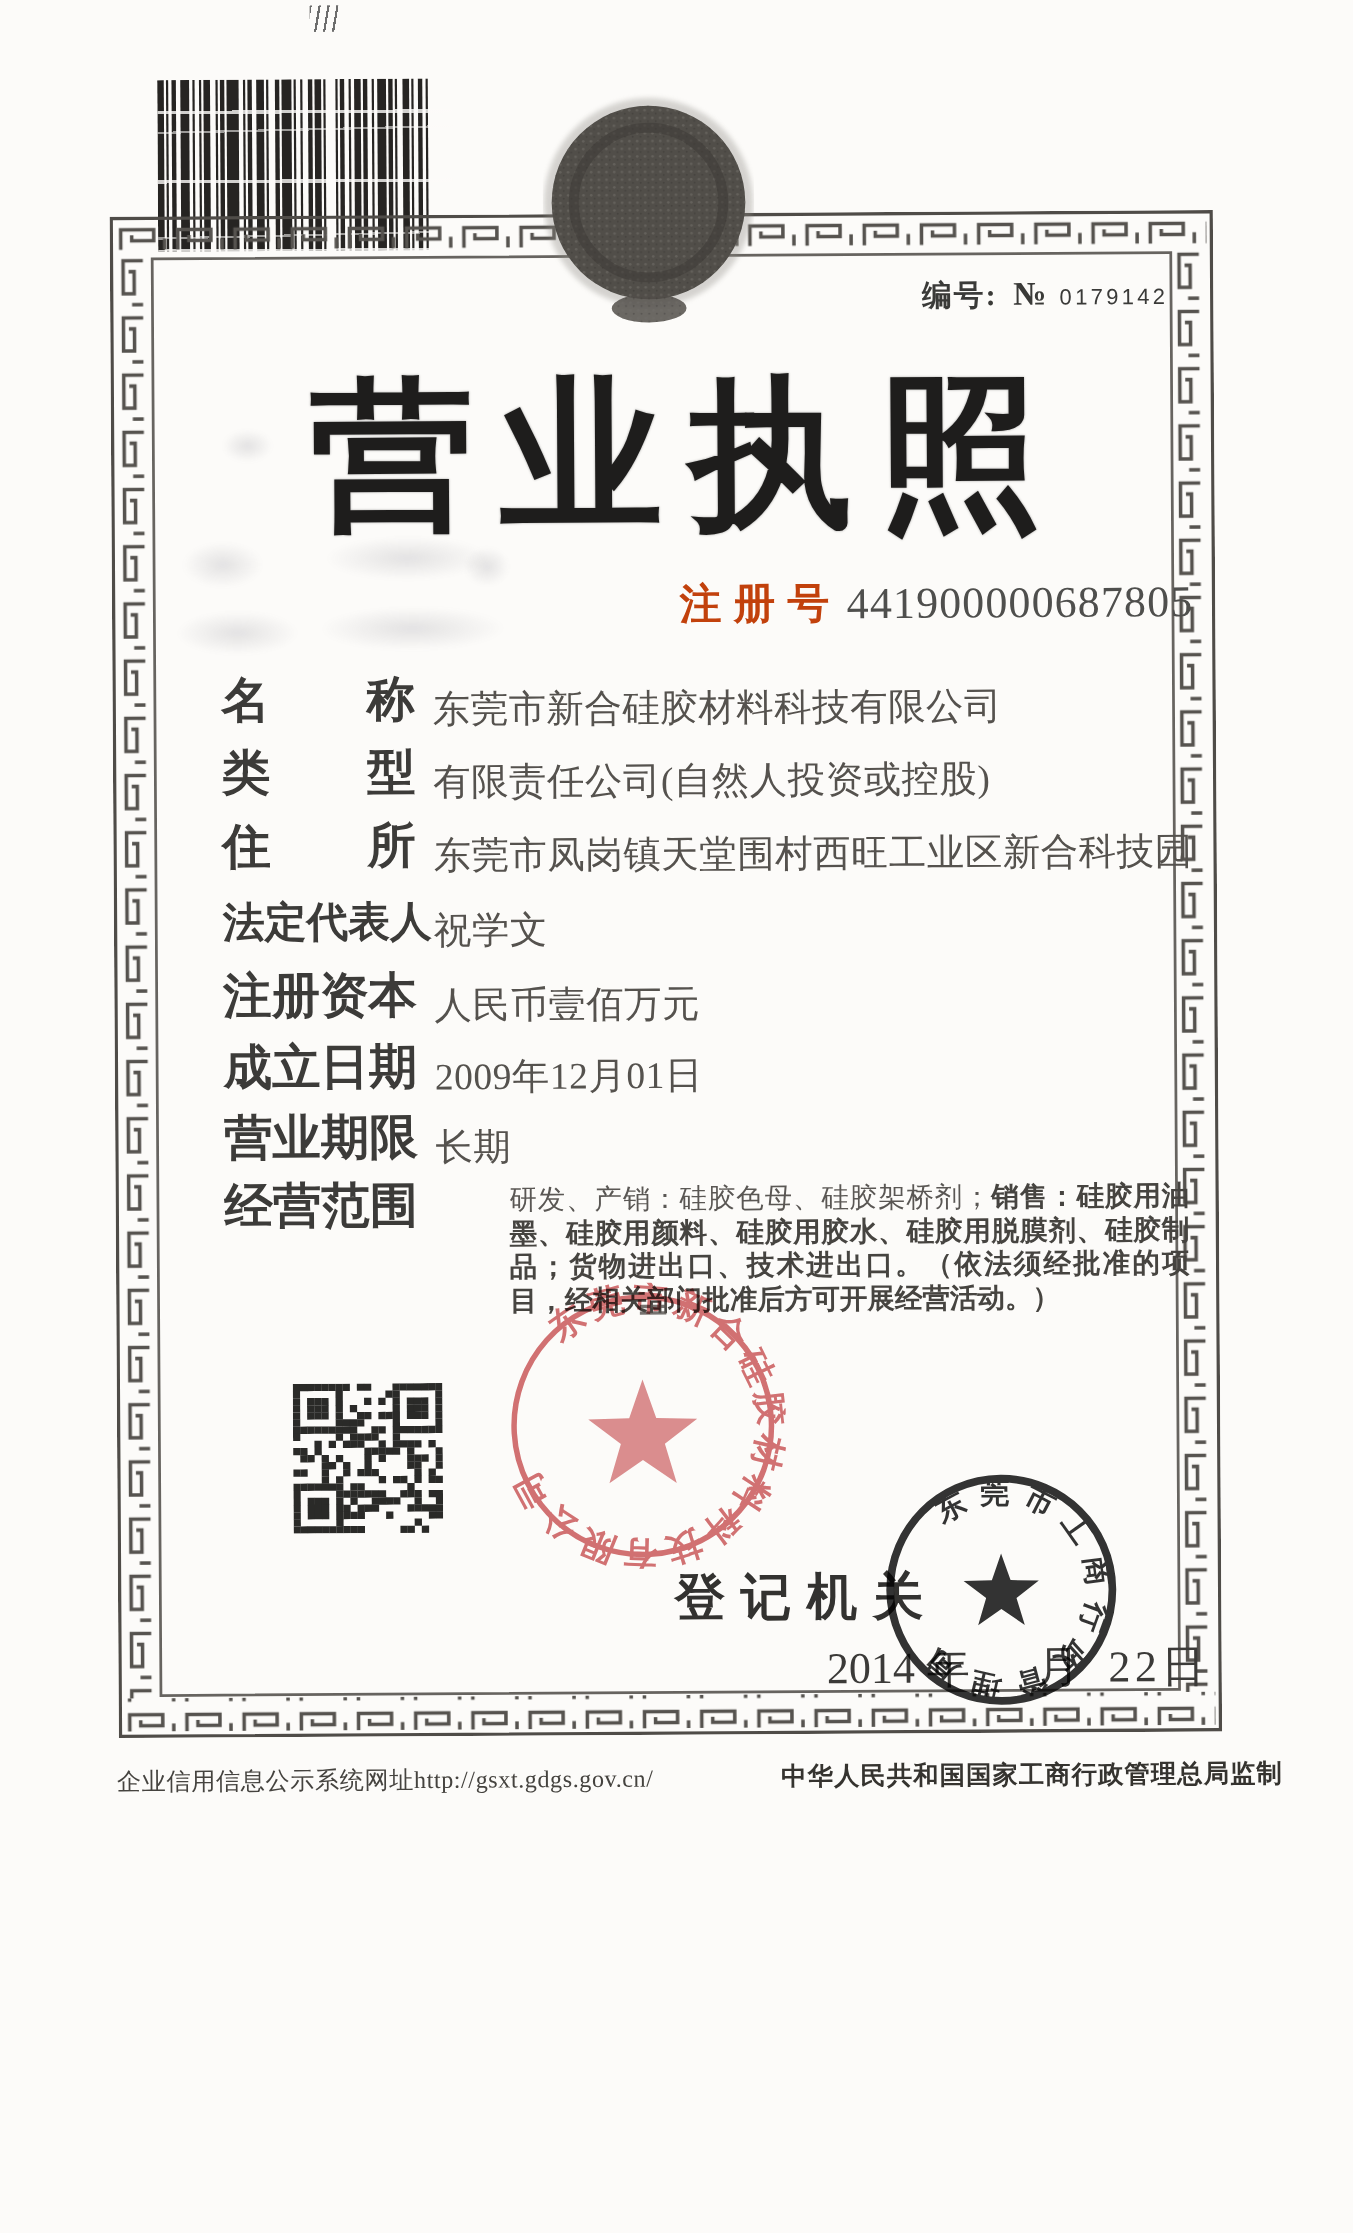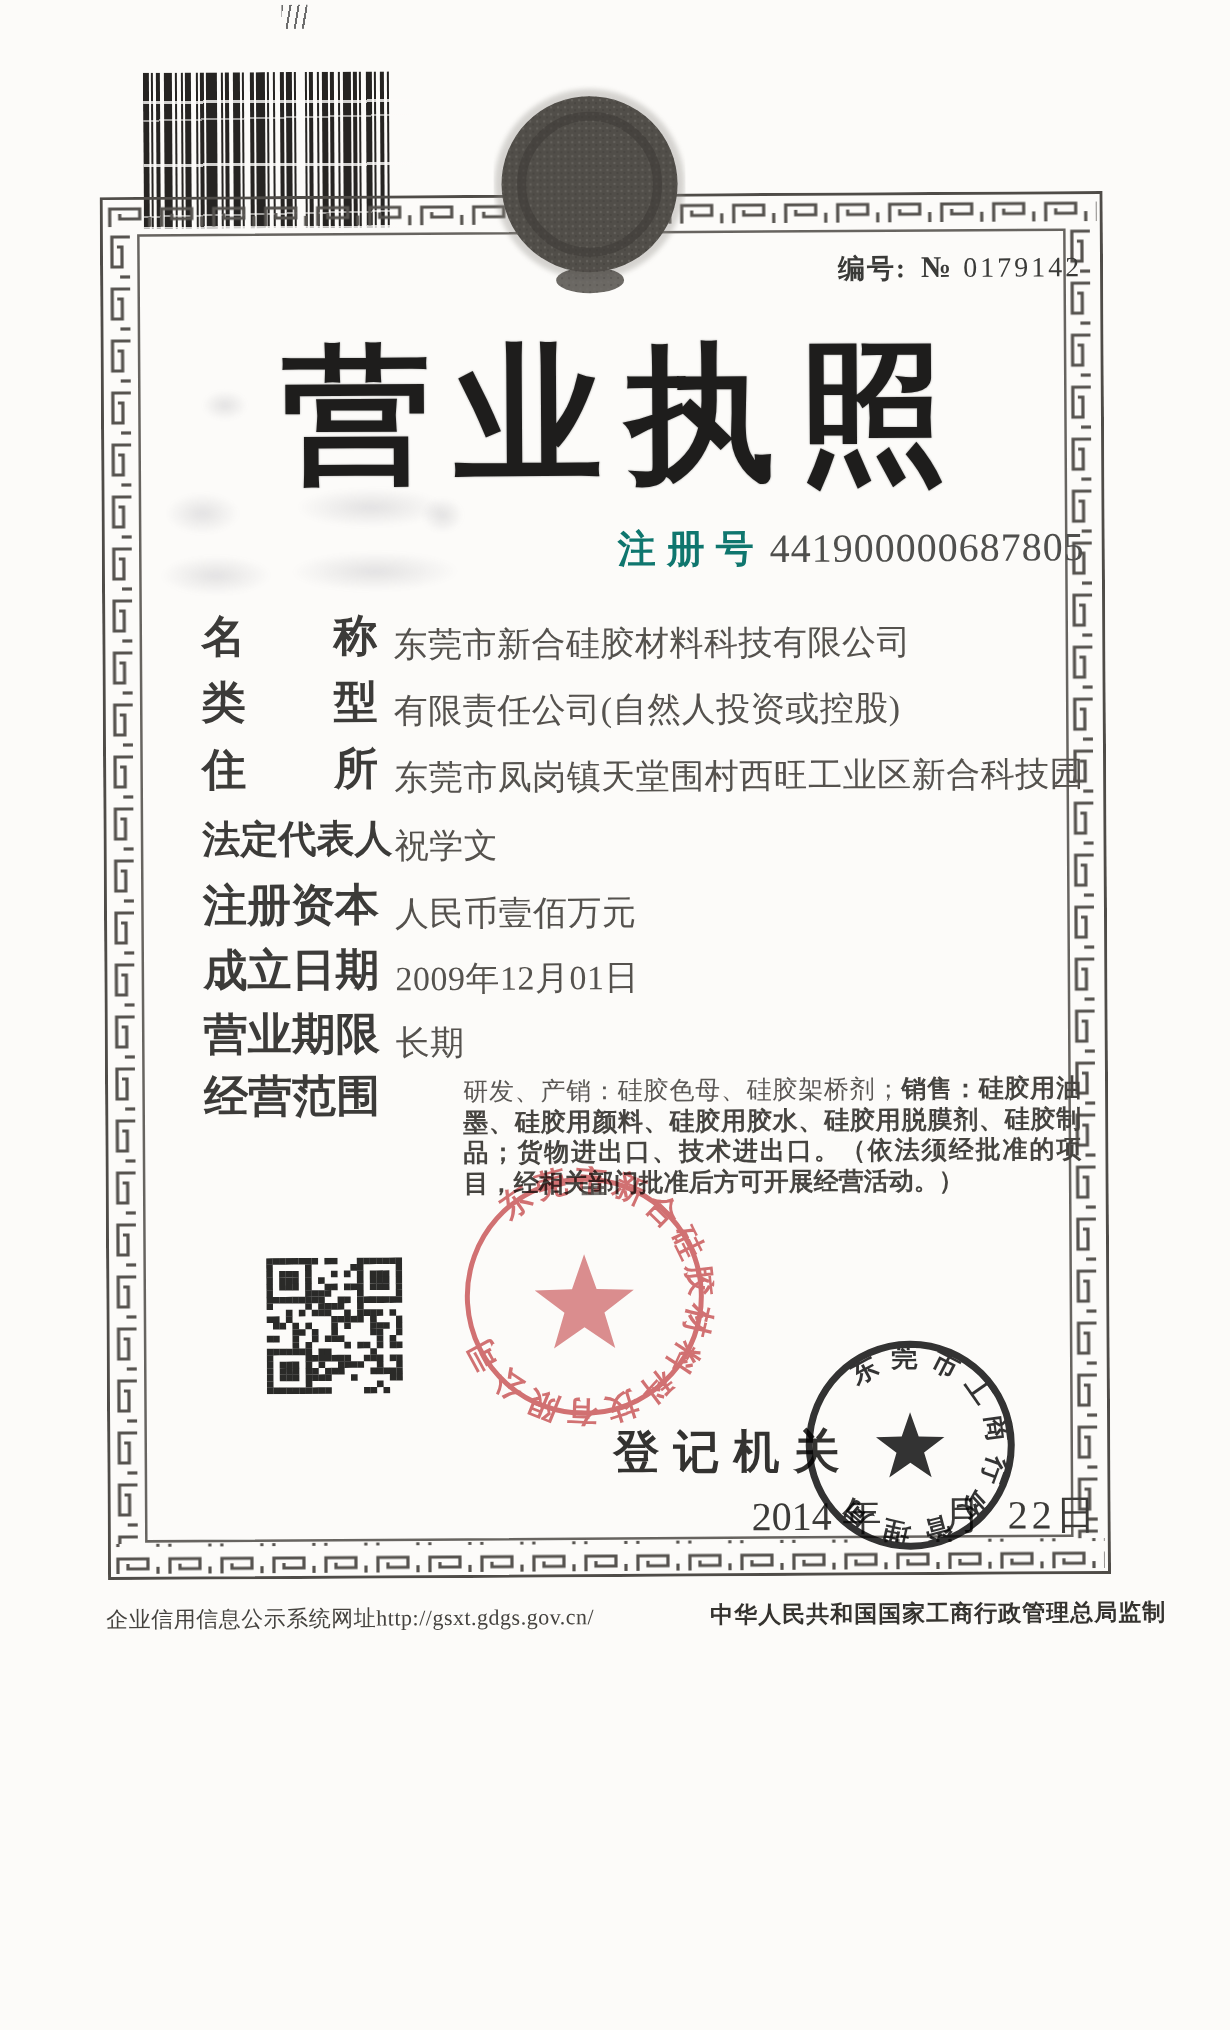--- a/index.html
+++ b/index.html
@@ -38,31 +38,31 @@
   
   .border-svg{position:absolute;left:104px;top:194px;}
 
   
   .emblem-svg{position:absolute;left:498px;top:84px;}
 
   
   .serial{position:absolute;left:842px;top:252px;white-space:nowrap;color:#3a3a38;}
   .serial .slabel{font-size:27px;font-weight:600;letter-spacing:2px;}
   .serial .nosym{font-size:30px;font-weight:800;margin-left:14px;}
-  .serial .snum{font-size:28px;margin-left:12px;letter-spacing:3px;font-family:Liberation Serif, serif;}
+  .serial .snum{font-size:20px;margin-left:12px;letter-spacing:3px;font-family:Liberation Sans, sans-serif;}
 
   
   .title{position:absolute;left:104px;top:338px;width:1003px;margin:0;
     text-align:center;font-size:148px;line-height:1.05;font-weight:800;
     letter-spacing:24px;padding-left:24px;color:#1e1d1c;
     text-shadow:0 0 2px rgba(30,30,30,.45);}
 
   
   .regno{position:absolute;left:0;top:524px;width:1230px;color:#4a4a48;}
-  .regno-label{position:absolute;left:620px;top:0;font-size:38px;letter-spacing:11px;font-weight:600;color:#0f766e;}
+  .regno-label{position:absolute;left:620px;top:0;font-size:38px;letter-spacing:11px;font-weight:600;color:#c2410c;}
   .regno-value{position:absolute;left:772px;top:2px;font-size:40px;letter-spacing:1px;color:#4f4f4d;}
 
   
   .row{position:absolute;left:0;width:1230px;height:58px;}
   .flabel{position:absolute;left:203px;top:0;width:176px;display:flex;justify-content:space-between;
     font-size:44px;font-weight:600;color:#3c3b39;line-height:1.05;}
   .flabel.compact{font-size:38px;align-items:center;height:50px;}
   .fvalue{position:absolute;left:395px;top:9px;font-size:34px;color:#55524e;white-space:nowrap;letter-spacing:.5px;}
   .r0{top:612px;} .r1{top:678px;} .r2{top:745px;} .r3{top:813px;}
   .r4{top:881px;} .r5{top:946px;} .r6{top:1010px;} .r7{top:1072px;}

